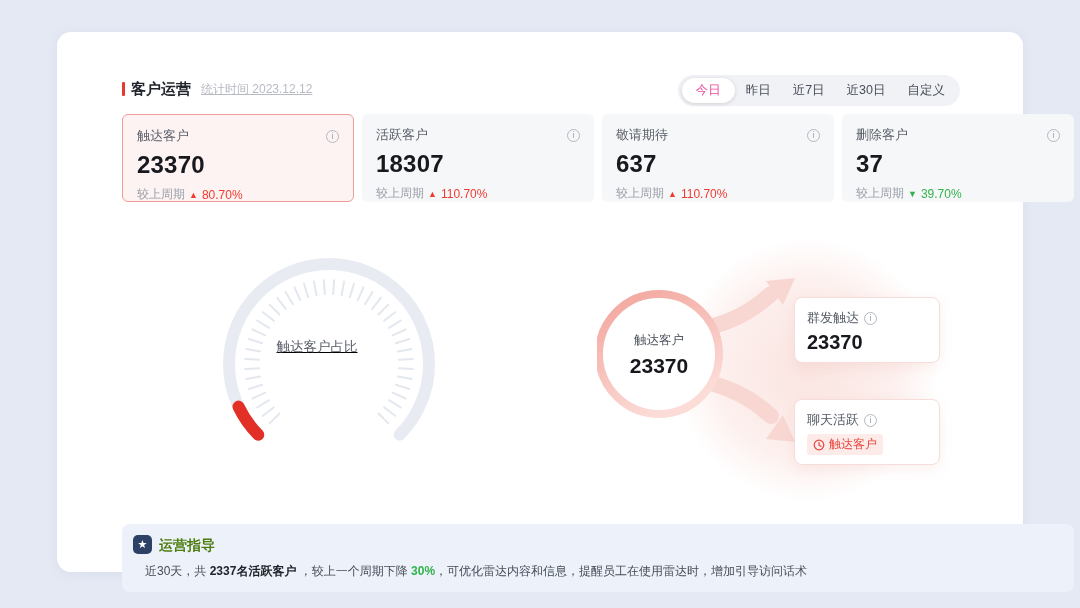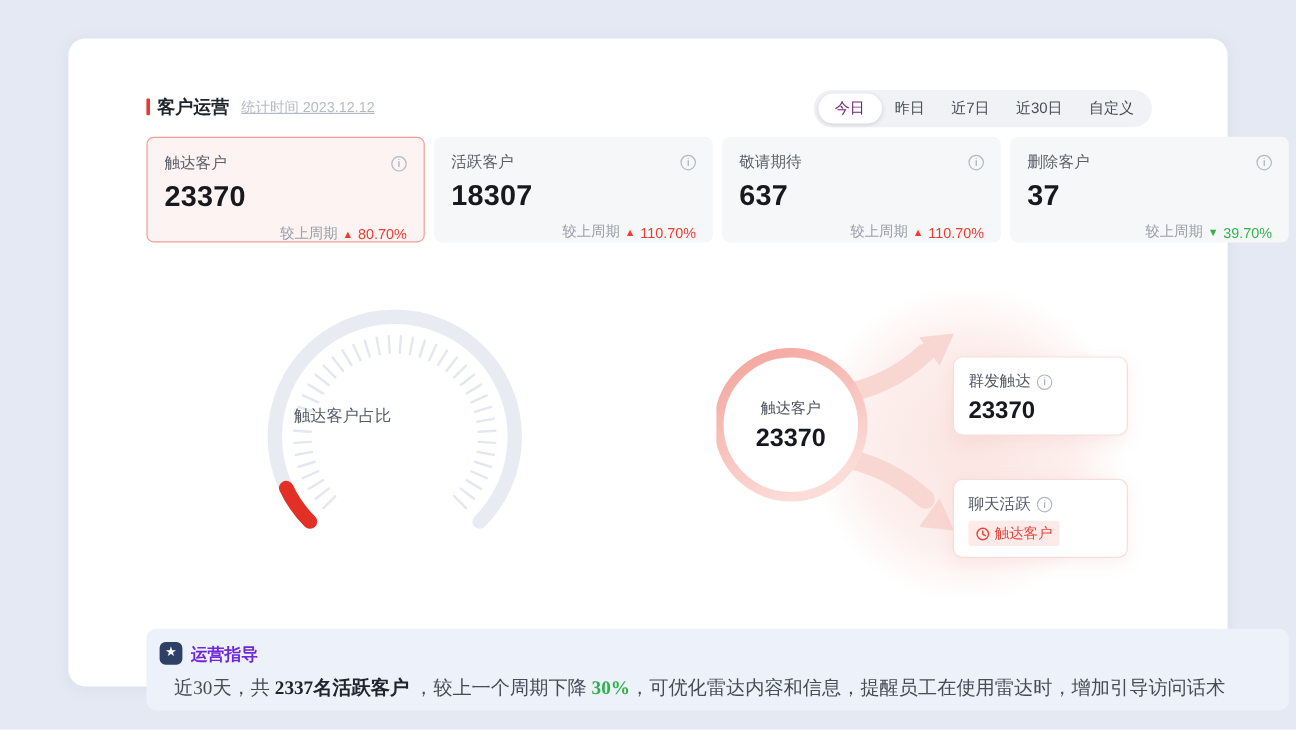--- a/index.html
+++ b/index.html
@@ -11,60 +11,60 @@
 
   
   .hdr { position:absolute; left:65px; top:46px; height:22px; display:flex; align-items:center; }
   .hdr .bar { width:3px; height:14px; background:#e8392f; border-radius:1px; margin-right:6px; }
   .hdr .title { font-size:15px; font-weight:bold; color:#20242b; }
   .hdr .sub { font-size:12px; color:#b6bac2; margin-left:10px;text-decoration:underline; }
 
   
   .tabs { position:absolute; right:63px; top:43px; background:#f1f2f6; border-radius:16px; padding:3px 4px; display:flex; align-items:center; }
   .tab { font-size:12.5px; color:#474d57; padding:4px 11px; border-radius:14px; cursor:pointer; white-space:nowrap; }
-  .tab.active { background:#fff; color:#701a75; box-shadow:0 1px 4px rgba(0,0,0,.14); padding:4px 14px; }
+  .tab.active { background:#fff; color:#ec4899; box-shadow:0 1px 4px rgba(0,0,0,.14); padding:4px 14px; }
 
   
   .cards { position:absolute; left:65px; top:82px; display:flex; gap:8px; }
   .stat-card { width:232px; height:88px; background:#f6f7f9; border-radius:6px; padding:12px 14px 10px 14px; display:flex; flex-direction:column; }
   .stat-card.highlight { background:#fdf3f2; border:1px solid #ef9d96; }
   .sc-top { display:flex; justify-content:space-between; align-items:center; }
   .sc-title { font-size:13px; color:#5a6069; }
   .info-i { width:13px; height:13px; border:1px solid #b3b8c2; border-radius:50%; color:#9ba1ab; font-size:9px; line-height:11px; text-align:center; display:inline-block; flex:0 0 auto; font-style:normal; }
   .sc-value { font-size:24px; font-weight:bold; color:#17191e; margin-top:6px; letter-spacing:.2px; }
-  .sc-sub { font-size:12px; margin-top:7px; display:flex; align-items:center; gap:4px;justify-content:flex-end; }
+  .sc-sub { font-size:12px; margin-top:7px; display:flex; align-items:center; gap:4px; }
   .sc-sub .lbl { color:#9aa0aa; }
   .tri { font-size:9px; }
   .red { color:#f03b31; }
   .green { color:#34b34a; }
 
   
   .gauge-svg { position:absolute; left:158px; top:216px; }
   .gauge-svg path.track { fill:none; stroke:#e8ecf2; stroke-width:12; stroke-linecap:round; }
   .gauge-svg path.fill { fill:none; stroke:#e23026; stroke-width:12; stroke-linecap:round; }
   .gauge-svg g.ticks line { stroke:#e3e7ee; stroke-width:2; stroke-linecap:round; }
-  .gauge-text { position:absolute; left:188px; top:306px; width:200px; text-align:left; }
+  .gauge-text { position:absolute; left:160px; top:306px; width:200px; text-align:center;text-decoration:underline; }
   .gauge-label { font-size:13.5px; color:#555b66; }
   .gauge-value { font-size:24px; font-weight:bold; color:#16181d; margin-top:7px; }
 
   
   .flow-svg { position:absolute; left:540px; top:200px; }
   .flow-center-text { position:absolute; left:502px; top:300px; width:200px; text-align:center; }
   .fc-label { font-size:12.5px; color:#4d525c; }
   .fc-value { font-size:21px; font-weight:bold; color:#16181d; margin-top:5px; }
   .target-card { position:absolute; left:737px; width:146px; height:66px; background:#fff; border:1px solid #f7ddd9; border-radius:8px; padding:11px 12px; box-shadow:0 4px 14px rgba(230,150,140,.14); }
   .tc-title { font-size:13px; color:#555b66; display:flex; align-items:center; gap:5px; }
   .tc-value { font-size:20px; font-weight:bold; color:#17191e; margin-top:4px; }
   .badge { display:inline-flex; align-items:center; gap:4px; background:#fdebe9; color:#e6453c; font-size:12px; border-radius:3px; padding:2px 6px; margin-top:5px; }
 
   
   .guide { position:absolute; left:65px; top:492px; width:952px; height:68px; background:#edf1f9; border-radius:8px; }
   .guide-icon { position:absolute; left:11px; top:11px; width:19px; height:19px; background:#2d4066; border-radius:5px; color:#fff; font-size:11px; line-height:19px; text-align:center; }
-  .guide-title { position:absolute; left:37px; top:13px; font-size:14px; font-weight:bold; color:#6d28d9; }
-  .guide-body { position:absolute; left:23px; top:39px; font-size:16px; color:#454c57;font-family:Liberation Serif, serif; }
+  .guide-title { position:absolute; left:37px; top:13px; font-size:14px; font-weight:bold; color:#4d7c0f; }
+  .guide-body { position:absolute; left:23px; top:39px; font-size:12px; color:#454c57; }
   .guide-body b { color:#20242b; }
   .guide-body .g { color:#2eb34c; font-weight:bold; }
 </style>
 </head>
 <body>
 
 <div class="stage">
   <div class="panel">
 
     <div class="hdr">

